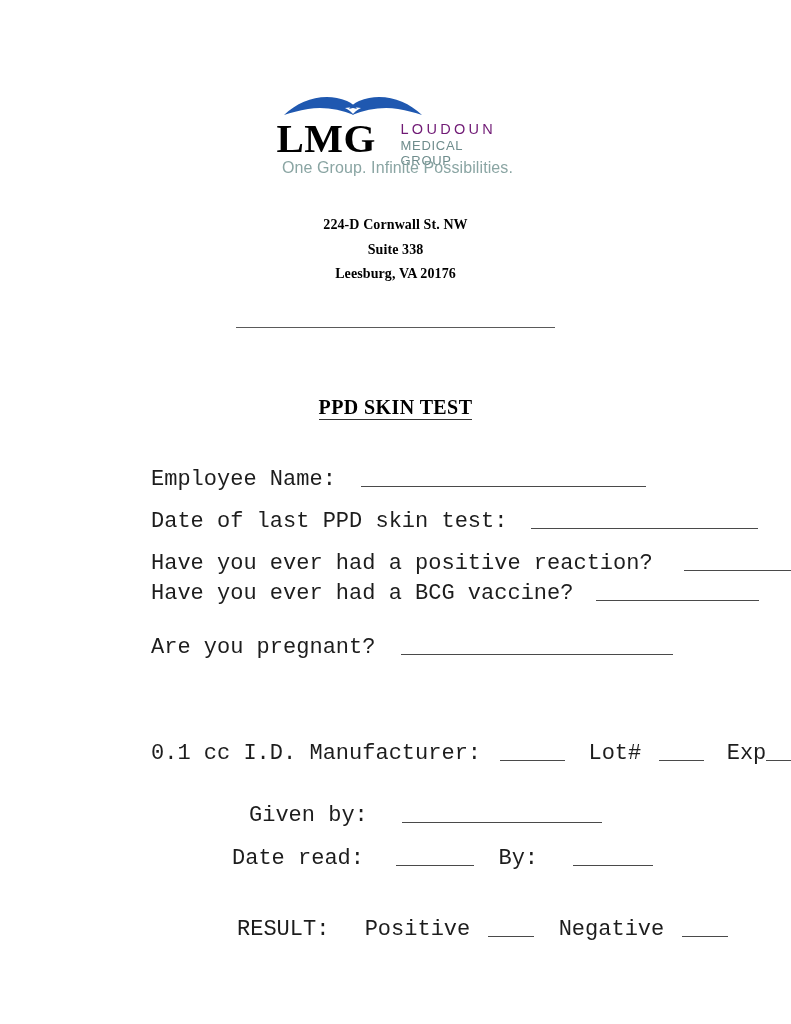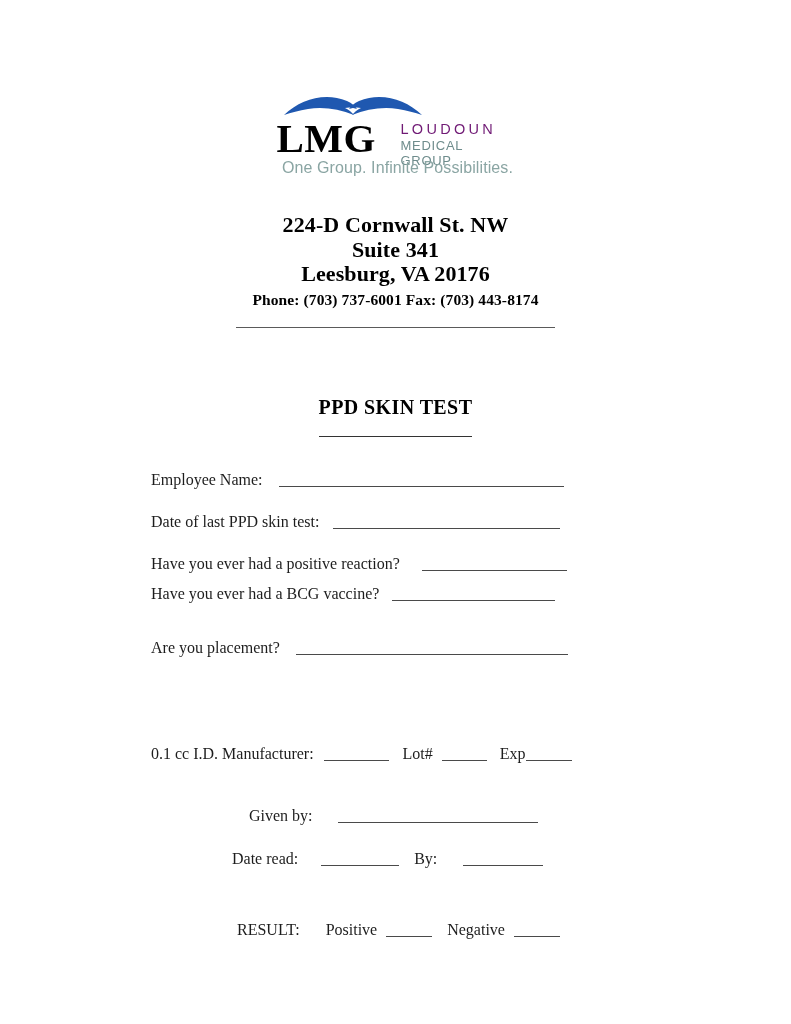--- a/index.html
+++ b/index.html
@@ -101,21 +101,21 @@
   .address {
     position: absolute;
     left: 0;
     top: 213px;
     width: 791px;
     text-align: center;
     font-weight: bold;
     color: #000;
   }
   .address .line {
-    font-size: 22px;
+    font-size: 14px;
     line-height: 24.5px;
     letter-spacing: 0.1px;
   }
   .address .phone {
     font-size: 15.5px;
     line-height: 23px;
     letter-spacing: 0.1px;
     margin-top: 1px;
   }
   .rule {
@@ -134,31 +134,32 @@
     top: 396px;
     width: 791px;
     text-align: center;
   }
   .doc-title span {
     font-size: 20px;
     font-weight: bold;
     letter-spacing: 0.4px;
     color: #000;
     border-bottom: 1.4px solid #333;
-    padding-bottom: 18px;
+    padding-bottom: 1px;
   }
 
   
   .form-line {
     position: absolute;
     left: 151px;
-    font-size: 16px;
+    font-size: 22px;
     line-height: 22px;
     color: #1d1d1d;
     white-space: nowrap;
+    font-family: Liberation Mono, monospace;
   }
   .form-line.c-given  { left: 249px; }
   .form-line.c-date   { left: 232px; }
   .form-line.c-result { left: 237px; }
 
   .blank {
     display: inline-block;
     border-bottom: 1.5px solid #4a4a4a;
     height: 15px;
     vertical-align: -2px;
@@ -185,23 +186,22 @@
           <div class="lmg-medgroup">MEDICAL GROUP</div>
         </div>
       </div>
 
       <div class="tagline">One Group. Infinite Possibilities.</div>
     </div>
   </div>
 
   <div class="address">
     <div class="line">224-D Cornwall St. NW</div>
-    <div class="line">Suite 341</div>
+    <div class="line">Suite 338</div>
     <div class="line">Leesburg, VA  20176</div>
-    <div class="phone">Phone: (703) 737-6001 Fax: (703) 443-8174</div>
   </div>
 
   <div class="rule"></div>
 
   <div class="doc-title">
     <span>PPD SKIN TEST</span>
   </div>
 
   <div class="form-line" style="top:469px;">
     <span>Employee Name:</span>
@@ -217,21 +217,21 @@
     <span>Have you ever had a positive reaction?</span>
     <span class="gap" style="width:18px;"></span><span class="blank" style="width:145px;"></span>
   </div>
 
   <div class="form-line" style="top:583px;">
     <span>Have you ever had a BCG vaccine?</span>
     <span class="gap" style="width:9px;"></span><span class="blank" style="width:163px;"></span>
   </div>
 
   <div class="form-line" style="top:637px;">
-    <span>Are you placement?</span>
+    <span>Are you pregnant?</span>
     <span class="gap" style="width:12px;"></span><span class="blank" style="width:272px;"></span>
   </div>
 
 
   <div class="form-line" style="top:743px;">
     <span>0.1 cc I.D. Manufacturer:</span>
     <span class="gap" style="width:6px;"></span><span class="blank" style="width:65px;"></span>
     <span class="gap" style="width:10px;"></span><span>Lot#</span>
     <span class="gap" style="width:5px;"></span><span class="blank" style="width:45px;"></span>
     <span class="gap" style="width:9px;"></span><span>Exp</span><span class="blank" style="width:46px;"></span>

